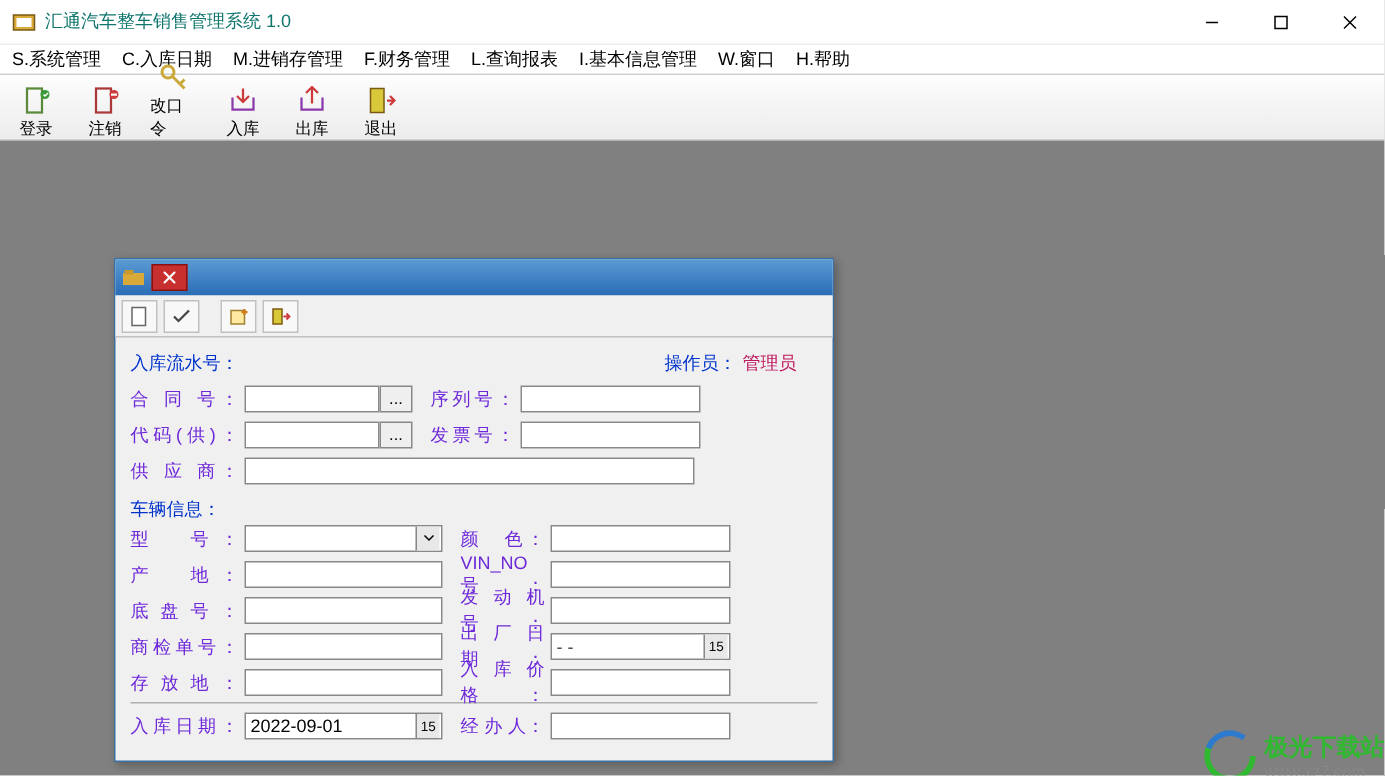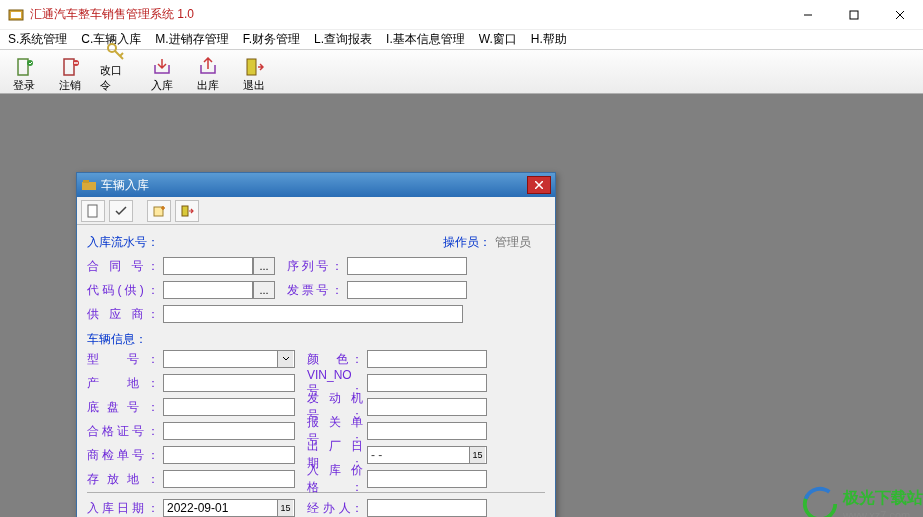--- a/index.html
+++ b/index.html
@@ -1,20 +1,20 @@
 <!DOCTYPE html>
 <html><head>
 <meta charset="utf-8">
 <style>
 * { box-sizing: border-box; margin: 0; padding: 0; font-family: "Microsoft YaHei", SimSun, sans-serif; font-size: 12px; }
 html, body { width: 923px; height: 517px; overflow: hidden; background: #fff; }
 
 .titlebar { height: 30px; background: #fff; display: flex; align-items: center; padding-left: 8px; border-bottom: 1px solid #eee; }
 .titlebar .app-icon { width: 16px; height: 16px; margin-right: 6px; }
-.titlebar .title-text { flex: 1; font-size: 12px; color: #b91c1c; }
+.titlebar .title-text { flex: 1; font-size: 12px; color: #0f766e; }
 .titlebar .win-controls { display: flex; }
 .titlebar .win-btn { width: 46px; height: 30px; display: flex; align-items: center; justify-content: center; cursor: pointer; }
 .titlebar .win-btn svg { width: 10px; height: 10px; }
 
 .menubar { height: 20px; background: #fff; display: flex; align-items: center; padding-left: 6px; gap: 10px; border-bottom: 1px solid #d0d0d0; }
 .menubar .menu-item { font-size: 12px; color: #000; cursor: pointer; padding: 0 2px; }
 
 .toolbar { height: 44px; background: linear-gradient(#fdfdfd, #ececec); border-bottom: 1px solid #b0b0b0; display: flex; align-items: flex-end; padding-left: 8px; gap: 14px; }
 .toolbar .tb-item { display: flex; flex-direction: column; align-items: center; cursor: pointer; width: 32px; }
 .toolbar .tb-item .tb-ico { width: 20px; height: 20px; display: flex; align-items: center; justify-content: center; }
@@ -81,21 +81,21 @@
         <svg viewBox="0 0 10 10">
           <line x1="1" y1="1" x2="9" y2="9" stroke="#000" stroke-width="1"></line>
           <line x1="9" y1="1" x2="1" y2="9" stroke="#000" stroke-width="1"></line>
         </svg>
       </div>
   </div>
 </div>
 
 <div class="menubar">
   <span class="menu-item">S.系统管理</span>
-  <span class="menu-item">C.车辆入库</span>
+  <span class="menu-item">C.入库日期</span>
   <span class="menu-item">M.进销存管理</span>
   <span class="menu-item">F.财务管理</span>
   <span class="menu-item">L.查询报表</span>
   <span class="menu-item">I.基本信息管理</span>
   <span class="menu-item">W.窗口</span>
   <span class="menu-item">H.帮助</span>
 </div>
 
 <div class="toolbar">
   <div class="tb-item">
@@ -158,21 +158,20 @@
 </div>
 
 <div class="workspace">
 
   <div class="dialog">
     <div class="dlg-title">
       <span class="dlg-ico"><svg viewBox="0 0 16 16">
             <rect x="1" y="5" width="14" height="8" fill="#d9a93a"></rect>
             <rect x="2" y="3" width="6" height="3" fill="#c99a2a"></rect>
           </svg></span>
-      <span class="dlg-title-text">车辆入库</span>
       <div class="dlg-close">
           <svg viewBox="0 0 8 8">
             <line x1="0" y1="0" x2="8" y2="8" stroke="#fff" stroke-width="1.5"></line>
             <line x1="8" y1="0" x2="0" y2="8" stroke="#fff" stroke-width="1.5"></line>
           </svg>
         </div>
     </div>
 
     <div class="dlg-tb">
       <div class="dlg-tb-btn">
@@ -199,21 +198,21 @@
           </svg>
         </div>
     </div>
 
     <div class="dlg-body">
       
       <div class="form-row" style="position:relative;">
         <span class="section-title">入库流水号：</span>
         <div class="op-right">
           <span style="color:#0033cc;">操作员：</span>
-          <span style="color:#737373;">管理员</span>
+          <span style="color:#be185d;">管理员</span>
         </div>
       </div>
 
       <div class="form-row">
         <span class="lbl lbl-left">合 同 号：</span>
         <input class="inp inp-sm" style="">
         <button class="ellips-btn">...</button>
         <span class="lbl lbl-mid">序列号：</span>
         <input class="inp inp-right" style="">
       </div>
@@ -254,26 +253,20 @@
         <input class="inp inp-right" style="">
       </div>
 
       <div class="form-row">
         <span class="lbl lbl-left">底盘号：</span>
         <input class="inp" style="width: 132px;">
         <span class="lbl lbl-mid">发动机号：</span>
         <input class="inp inp-right" style="">
       </div>
 
-      <div class="form-row">
-        <span class="lbl lbl-left">合格证号：</span>
-        <input class="inp" style="width: 132px;">
-        <span class="lbl lbl-mid">报关单号：</span>
-        <input class="inp inp-right" style="">
-      </div>
 
       <div class="form-row">
         <span class="lbl lbl-left">商检单号：</span>
         <input class="inp" style="width: 132px;">
         <span class="lbl lbl-mid">出厂日期：</span>
         <div class="date-inp" style="width:120px;">
           <span style="color:#444;">  -  -</span>
           <span class="cal-btn">15</span>
         </div>
       </div>

